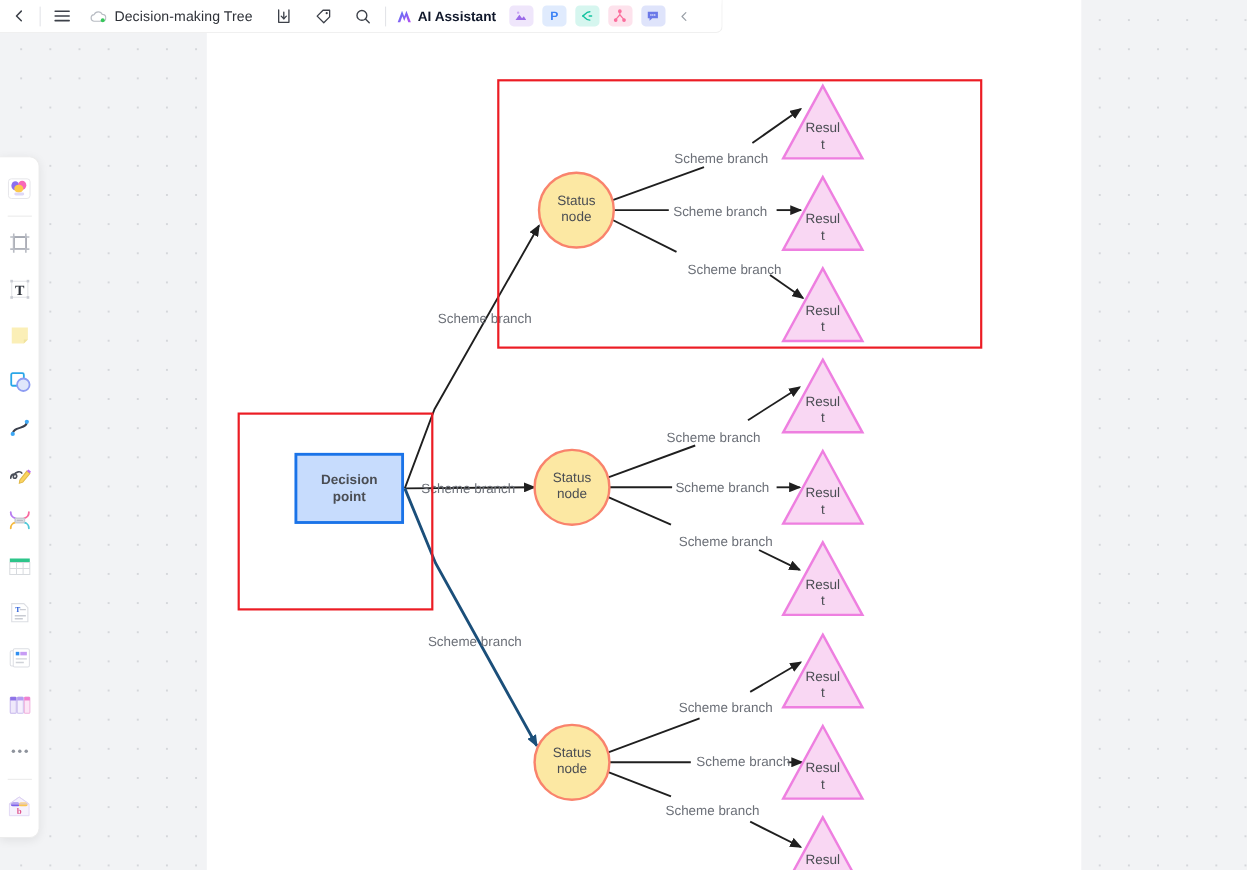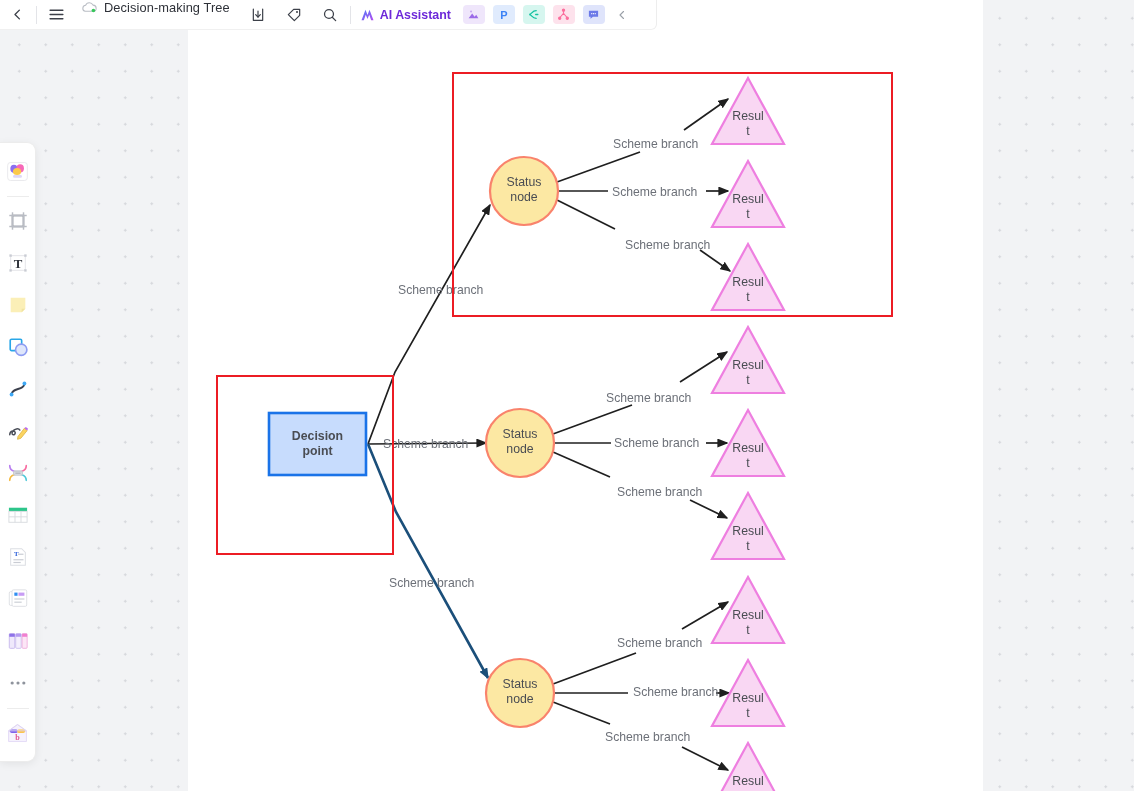--- a/index.html
+++ b/index.html
@@ -47,21 +47,21 @@
   .tb-menu { width: 34px; }
   .tb-sep {
     width: 1px;
     height: 18px;
     background: #e3e4e8;
     flex: 0 0 auto;
     margin: 0 2px;
   }
   .tb-title-wrap {
     display: flex;
-    align-items: flex-start;
+    align-items: center;
     gap: 7px;
     padding: 0 10px 0 8px;
     height: 30px;
     cursor: pointer;
   }
   .tb-title {
     font-size: 12.8px;
     color: #2e3138;
     white-space: nowrap;
     letter-spacing: .1px;
@@ -71,21 +71,21 @@
     display: flex;
     align-items: center;
     gap: 4px;
     padding: 0 8px 0 6px;
     height: 30px;
     cursor: pointer;
   }
   .tb-ai-label {
     font-size: 12.4px;
     font-weight: bold;
-    color: #6d28d9;
+    color: #0f172a;
     white-space: nowrap;
   }
   .tb-app {
     width: 22px; height: 19px;
     border-radius: 4px;
     margin: 0 4px;
     display: flex;
     align-items: center;
     justify-content: center;
     cursor: pointer;

